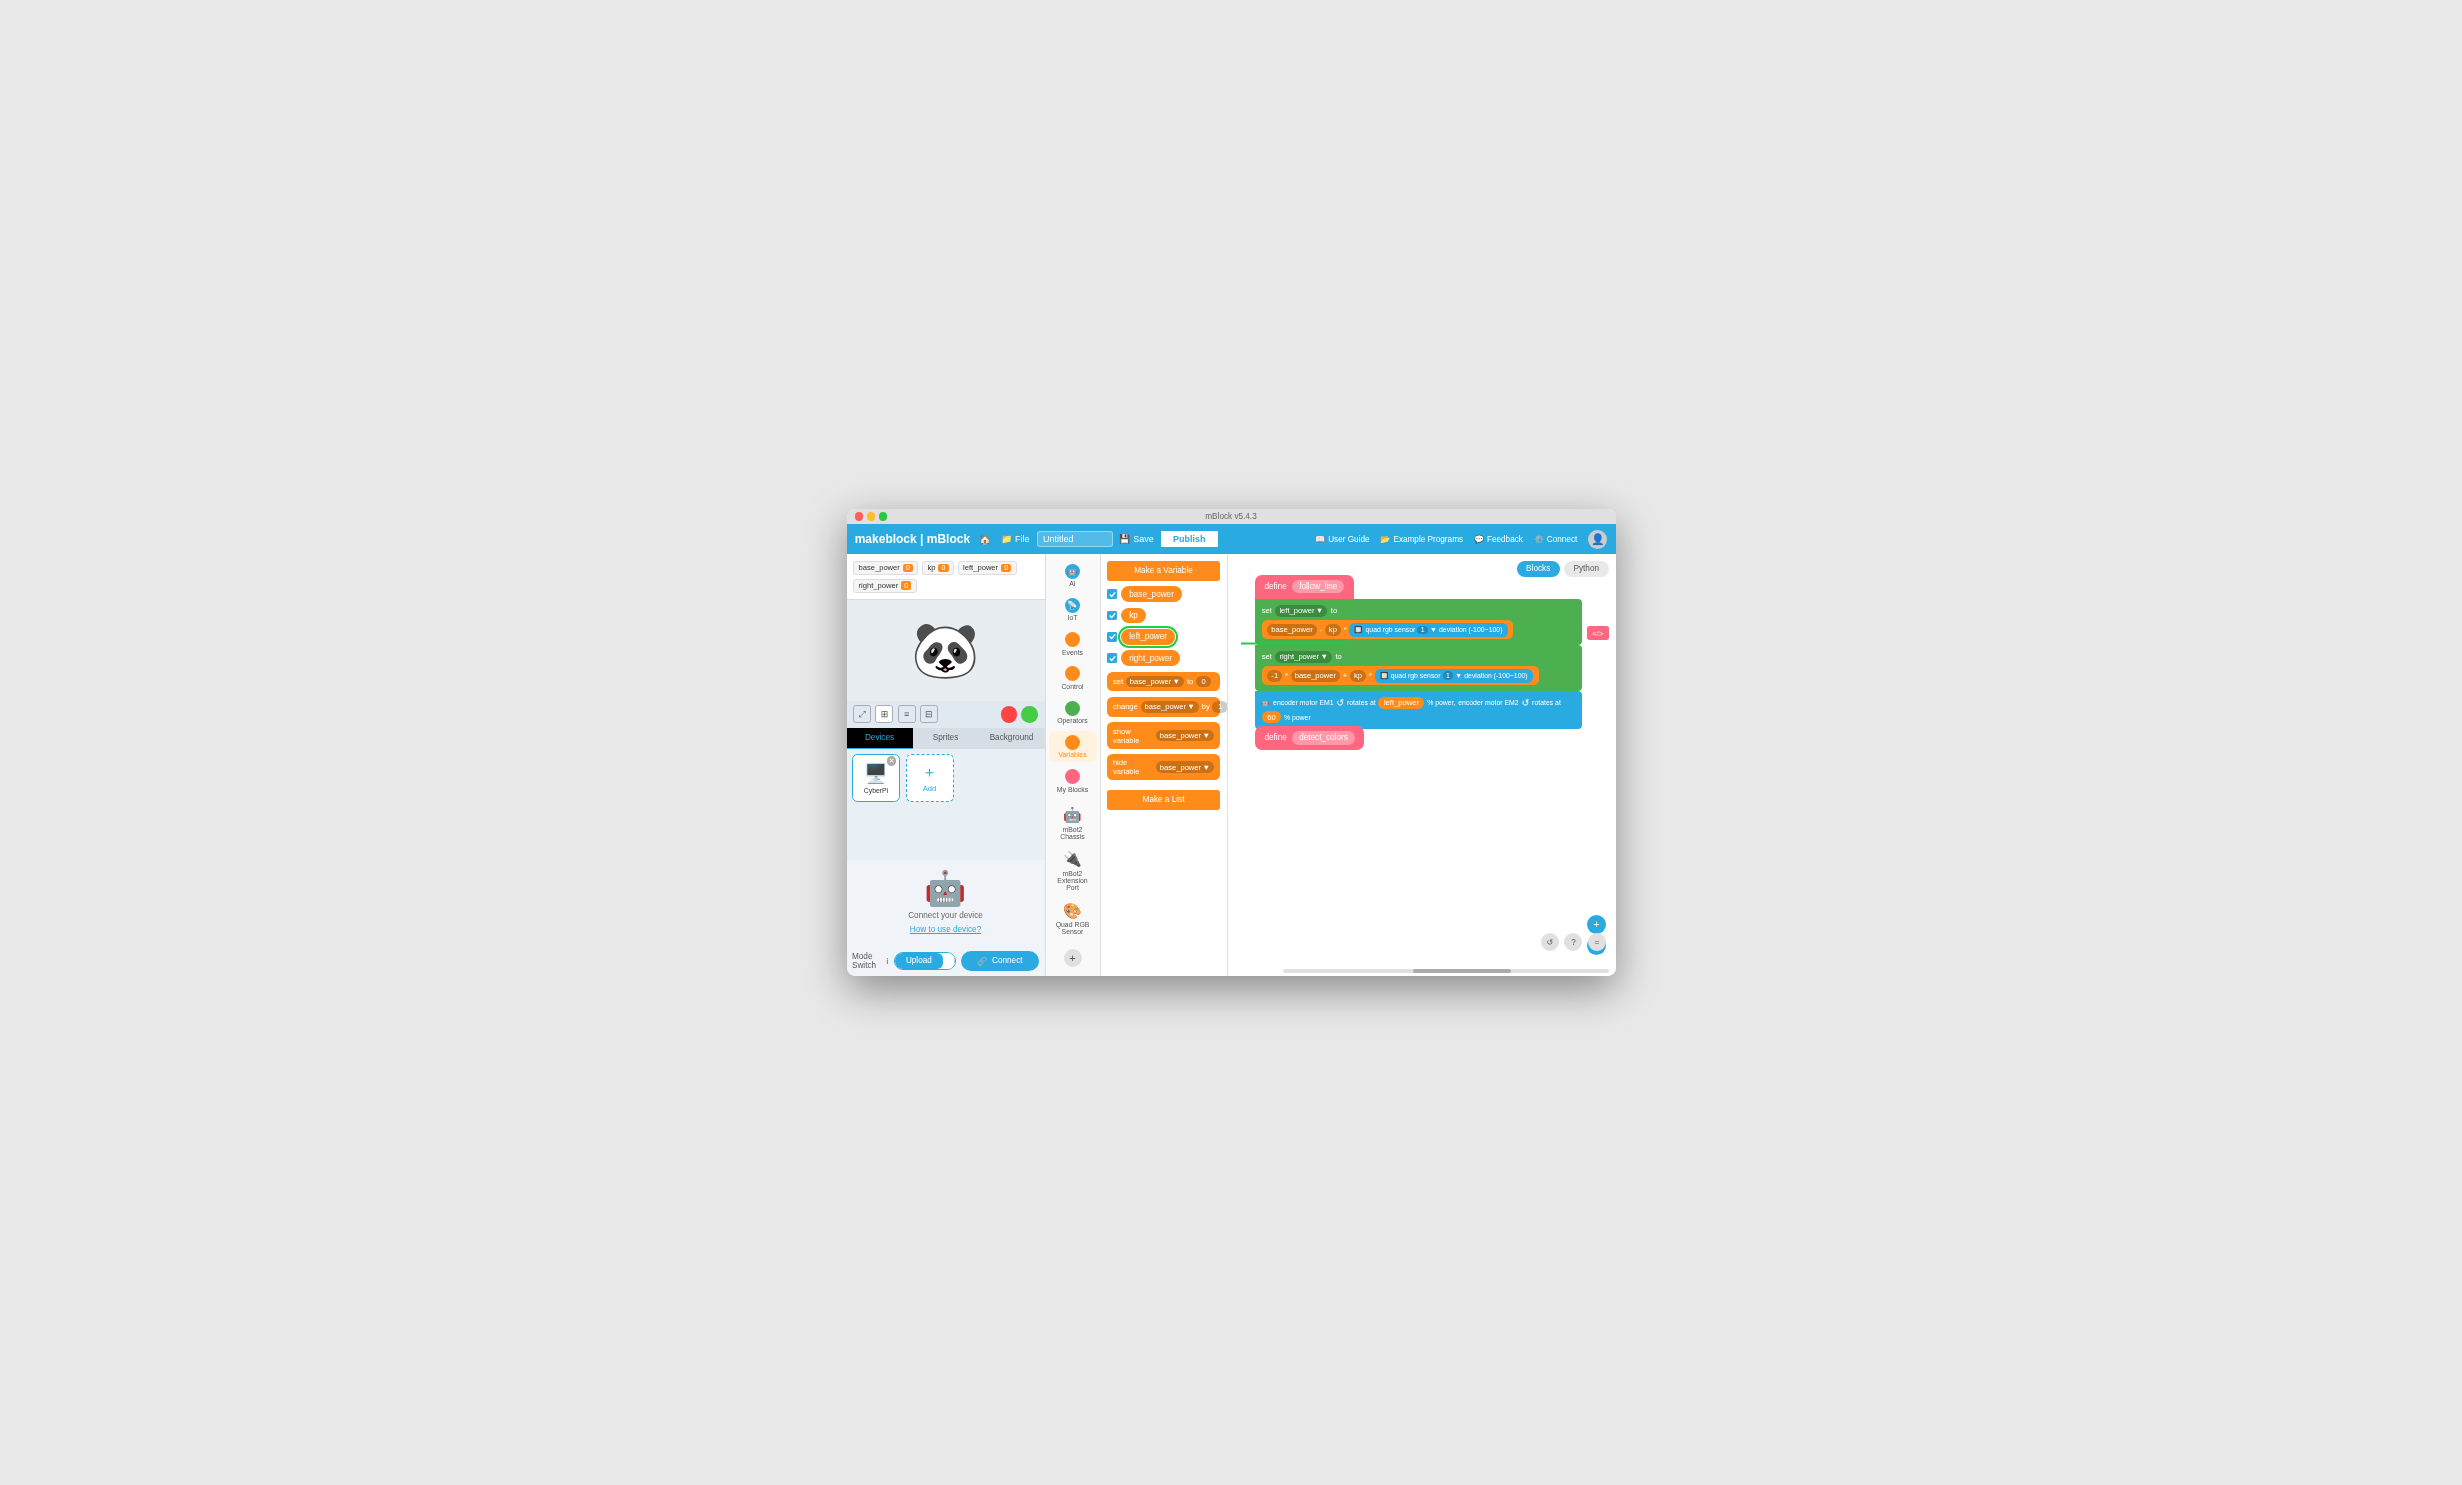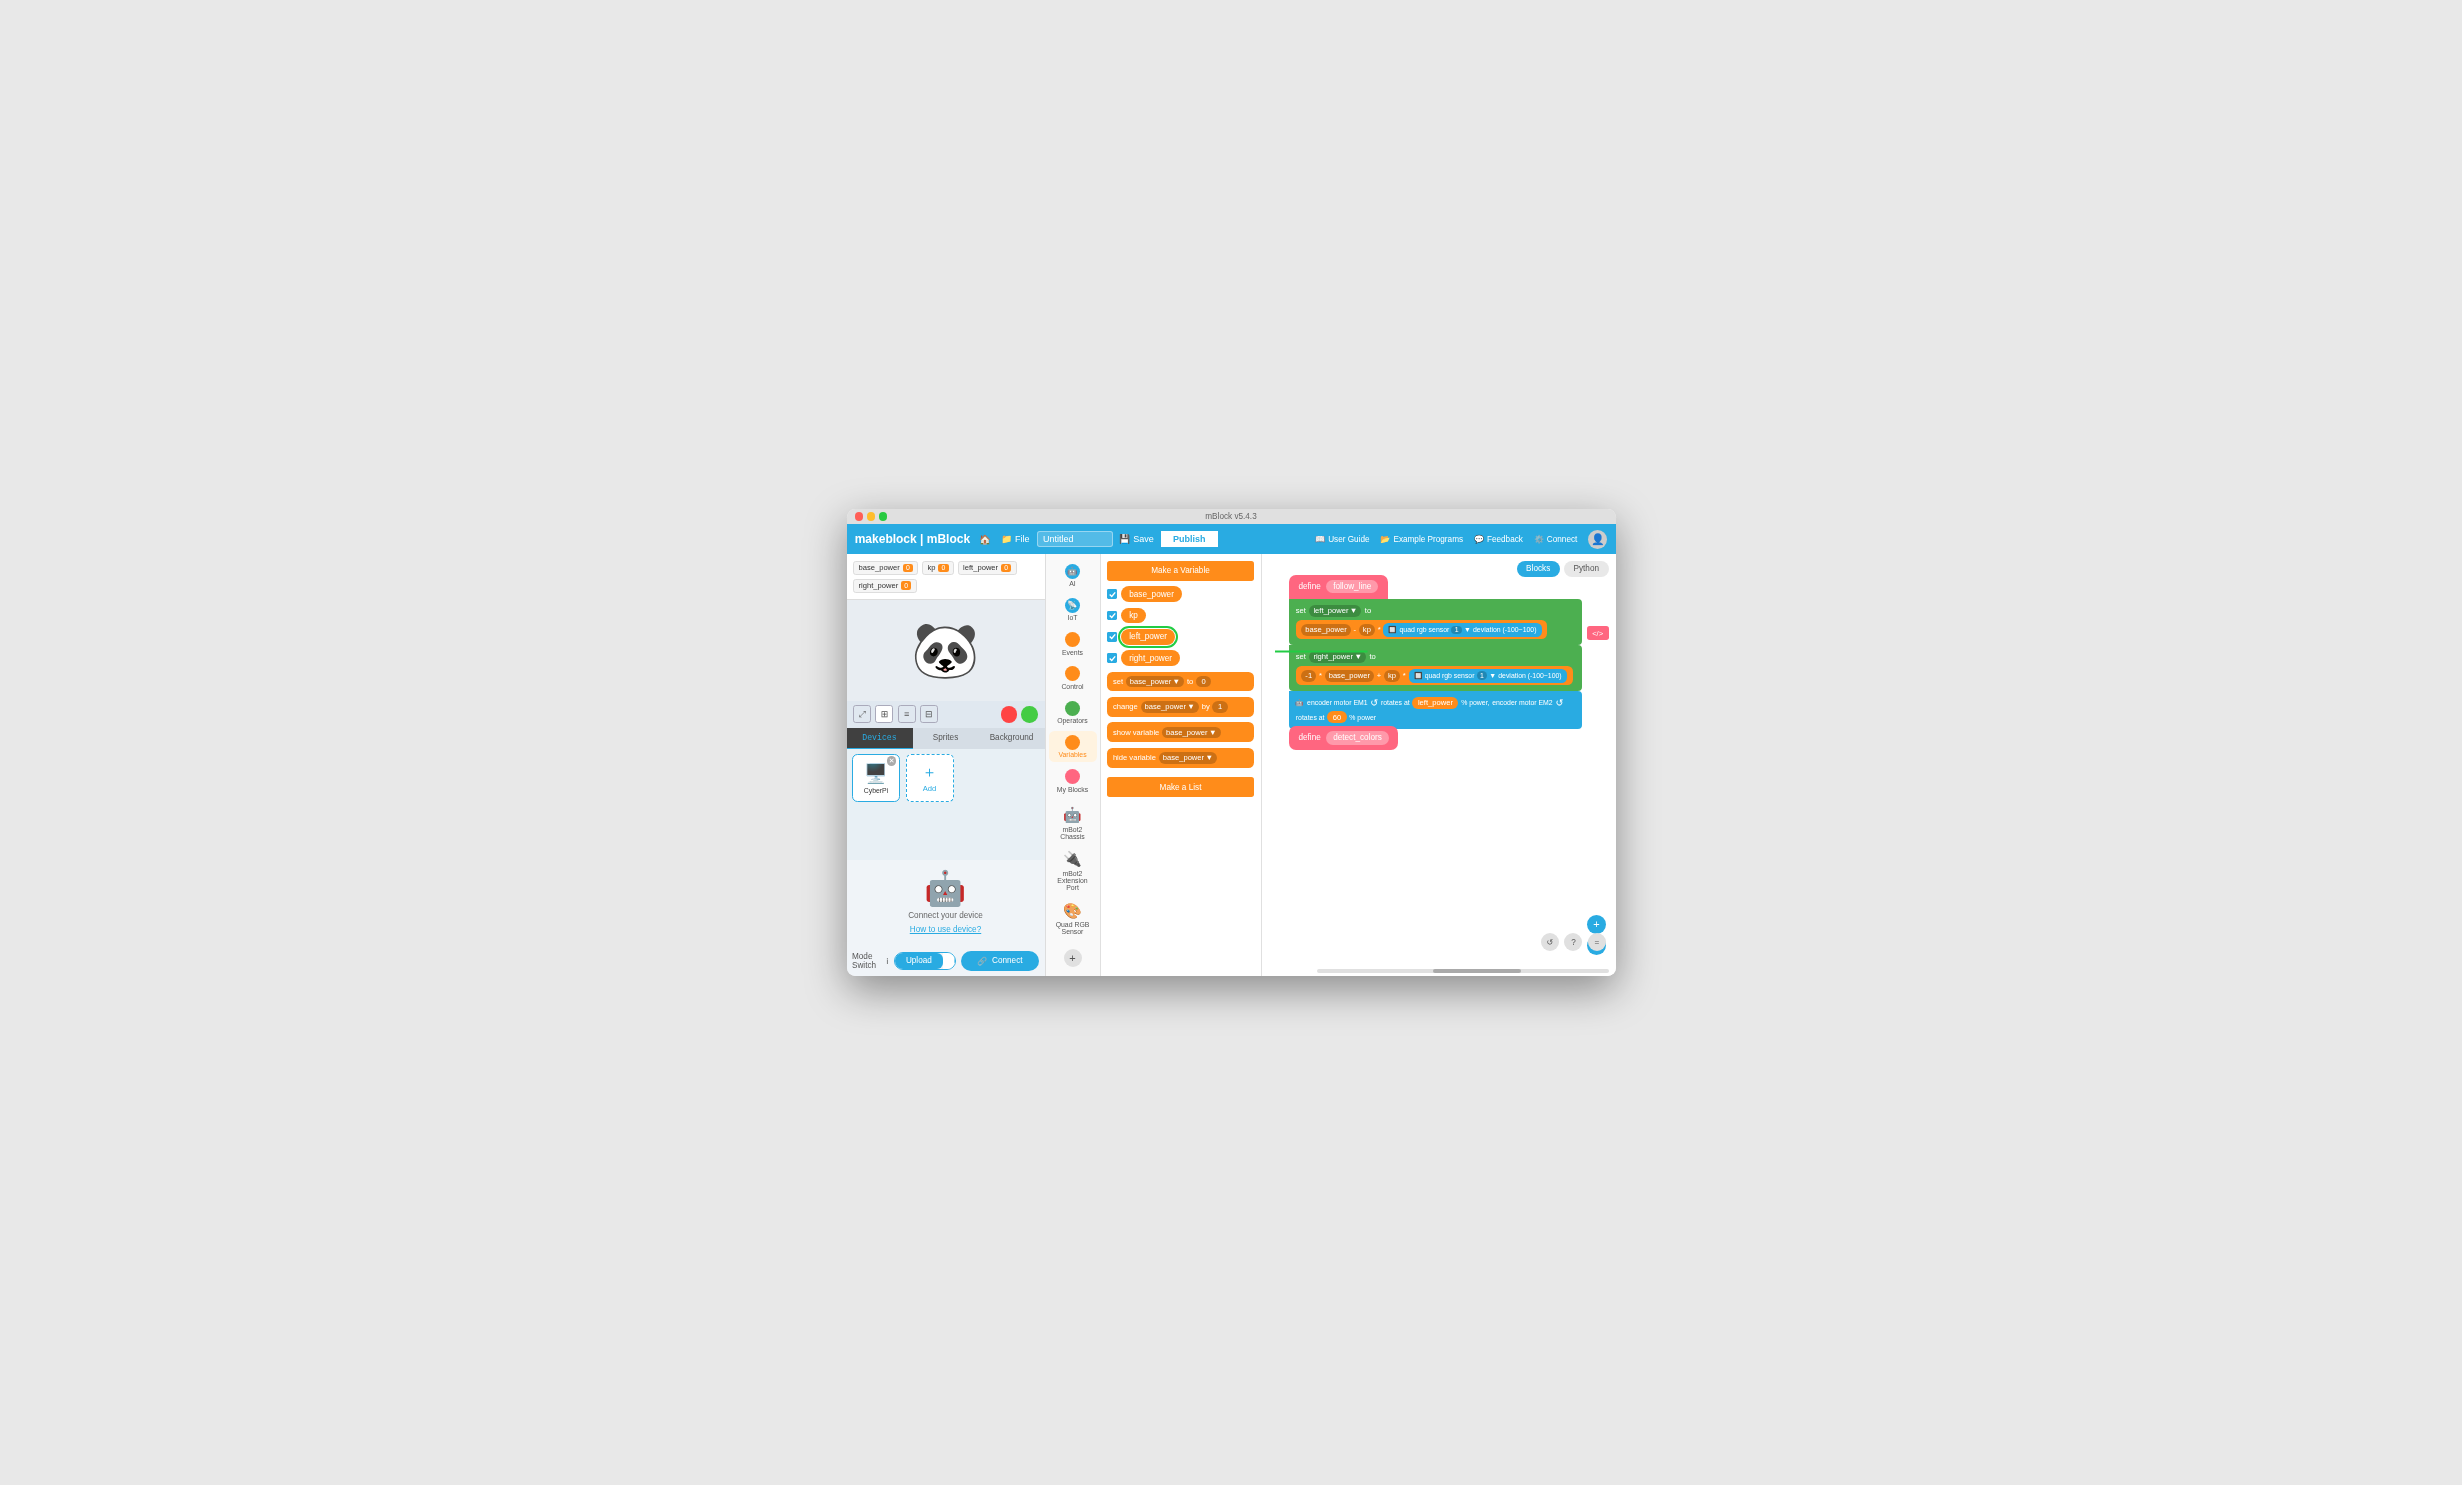--- a/index.html
+++ b/index.html
@@ -251,22 +251,21 @@
       padding: 5.5px;
       text-align: center;
       font-size: 8.2px;
       cursor: pointer;
       color: #555;
       border-bottom: 1.4px solid transparent;
     }
     .sprite-tab.active {
       color: #29abe2;
       border-bottom: 1.4px solid #29abe2;
-      background: #404040;
-      font-family: Liberation Mono, monospace;
+      background: #000000;
     }
 
     
     .sprites-grid {
       display: flex;
       flex-wrap: wrap;
       padding: 5.5px;
       gap: 5.5px;
       background: #e8f0f5;
       flex: 1;
@@ -432,21 +431,21 @@
       font-size: 6.9px;
       color: #555;
       text-align: center;
     }
     .category-item.active .category-label {
       color: #ff8c1a;
     }
 
     
     .block-list {
-      width: 161px;
+      width: 127px;
       background: white;
       border-right: 0.7px solid #e0e0e0;
       padding: 6.9px;
       display: flex;
       flex-direction: column;
       gap: 5.5px;
       overflow-y: auto;
       flex-shrink: 0;
     }
     .make-variable-btn {

